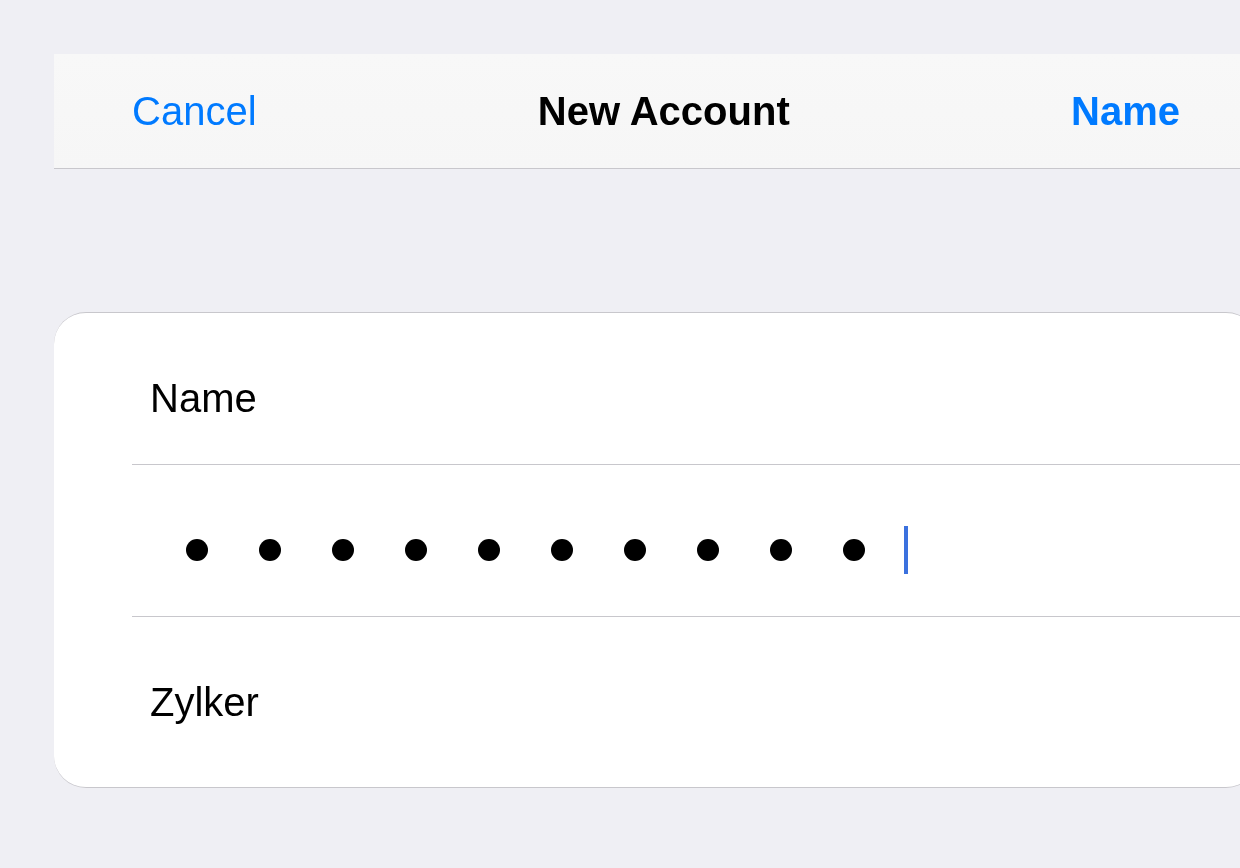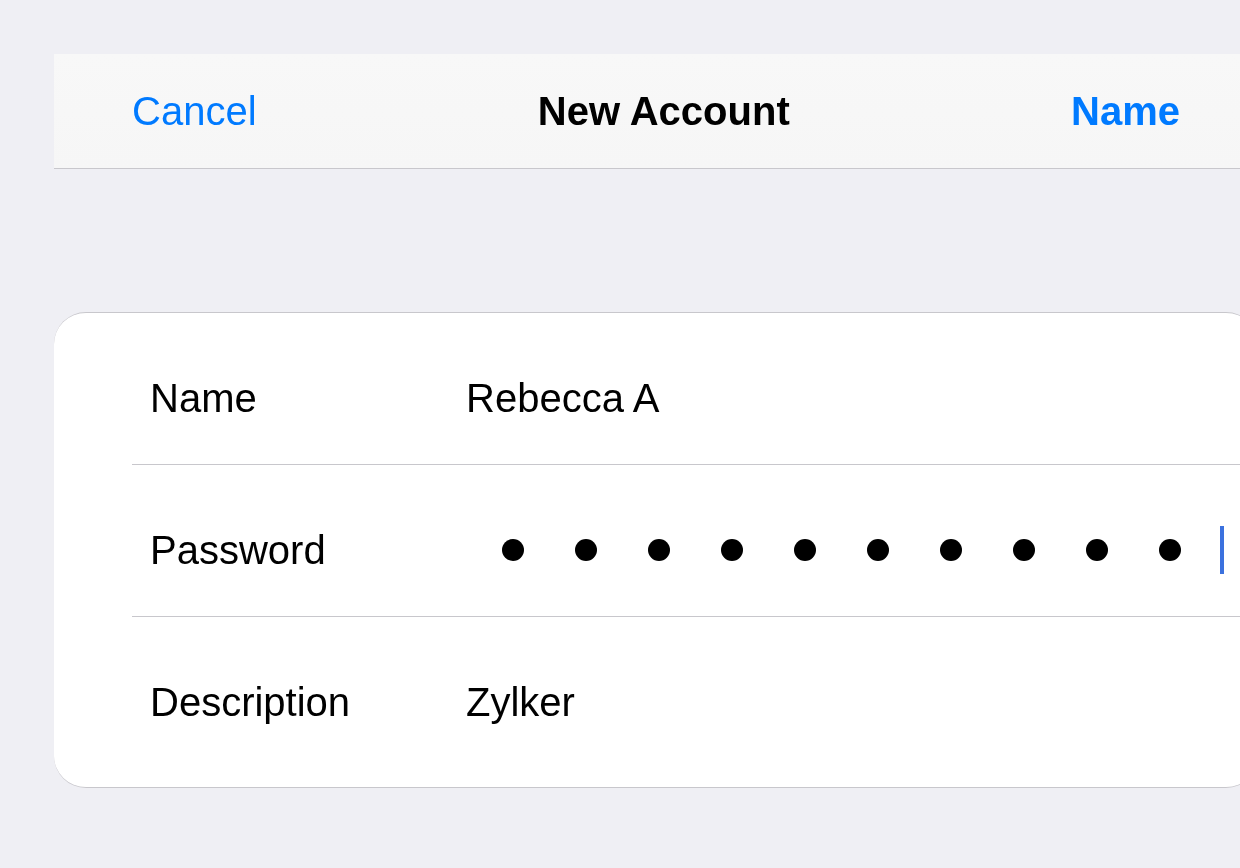--- a/index.html
+++ b/index.html
@@ -130,41 +130,38 @@
   <div class="nav-title">New Account</div>
   <button class="nav-button next">Name</button>
 </div>
 
 <div class="spacer"></div>
 
 <div class="form-section">
 
   <div class="form-row">
     <div class="form-label">Name</div>
-    <input type="text" class="form-input" value="Rebecca A" style="">
   </div>
 
 
   <div class="form-row">
-    <div class="form-label">Password</div>
     <div class="password-field">
       <div class="password-dots" id="password-dots-container">
           <div class="password-dot"></div>
           <div class="password-dot"></div>
           <div class="password-dot"></div>
           <div class="password-dot"></div>
           <div class="password-dot"></div>
           <div class="password-dot"></div>
           <div class="password-dot"></div>
           <div class="password-dot"></div>
           <div class="password-dot"></div>
           <div class="password-dot"></div>
         </div>
       <div class="cursor"></div>
     </div>
   </div>
 
   <div class="form-row">
-    <div class="form-label">Description</div>
     <input type="text" class="form-input" value="Zylker" style="">
   </div>
 
 </div>
 
 </body></html>

